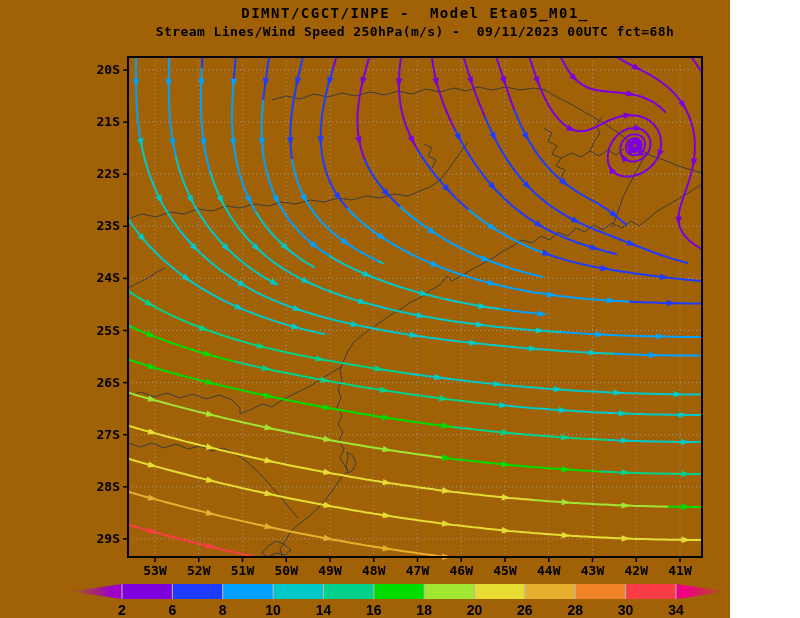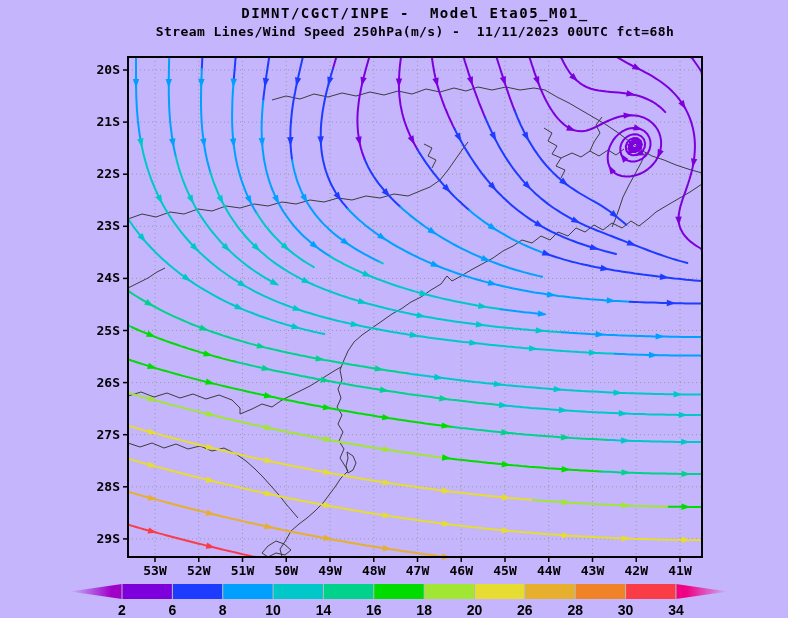--- a/index.html
+++ b/index.html
@@ -1,30 +1,30 @@
 <!DOCTYPE html>
 <html><head>
 <meta charset="utf-8">
 <style>
   html,body{margin:0;padding:0;background:#fff;}
-  .stage{position:relative;width:788px;height:618px;background:#c4b5fd;overflow:hidden;
+  .stage{position:relative;width:730px;height:618px;background:#a16207;overflow:hidden;
          font-family:"DejaVu Sans Mono",monospace;}
   .titles{position:absolute;top:5px;left:30px;width:770px;text-align:center;z-index:2;}
   .t1{font:bold 14px "DejaVu Sans Mono",monospace;letter-spacing:1.5px;color:#000;white-space:pre;}
   .t2{font:bold 13px "DejaVu Sans Mono",monospace;letter-spacing:0.4px;color:#000;margin-top:3px;white-space:pre;}
   svg{position:absolute;top:0;left:0;}
   text{user-select:none;}
 </style>
 </head>
 <body>
 
 <div class="stage">
   <div class="titles">
     <div class="t1">DIMNT/CGCT/INPE -  Model Eta05_M01_</div>
-    <div class="t2">Stream Lines/Wind Speed 250hPa(m/s) -  11/11/2023 00UTC fct=68h</div>
+    <div class="t2">Stream Lines/Wind Speed 250hPa(m/s) -  09/11/2023 00UTC fct=68h</div>
   </div>
   <svg id="plot" width="800" height="618" viewBox="0 0 800 618">
       <defs>
         <linearGradient id="cbarL">
           <stop offset="0" stop-color="#A000C8" stop-opacity="0"></stop>
           <stop offset="0.8" stop-color="#A000C8" stop-opacity="1"></stop>
         </linearGradient>
         <linearGradient id="cbarR">
           <stop offset="0.2" stop-color="#F00082" stop-opacity="1"></stop>
           <stop offset="1" stop-color="#F00082" stop-opacity="0"></stop>

